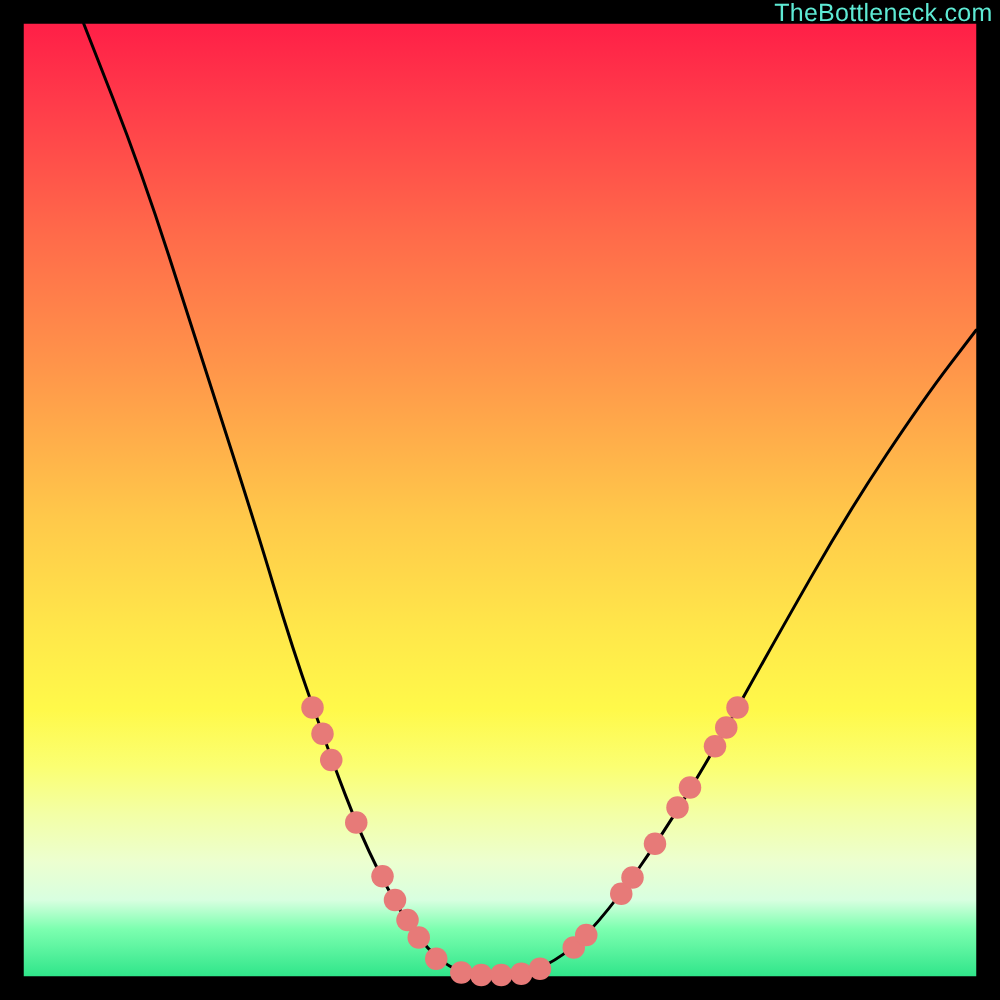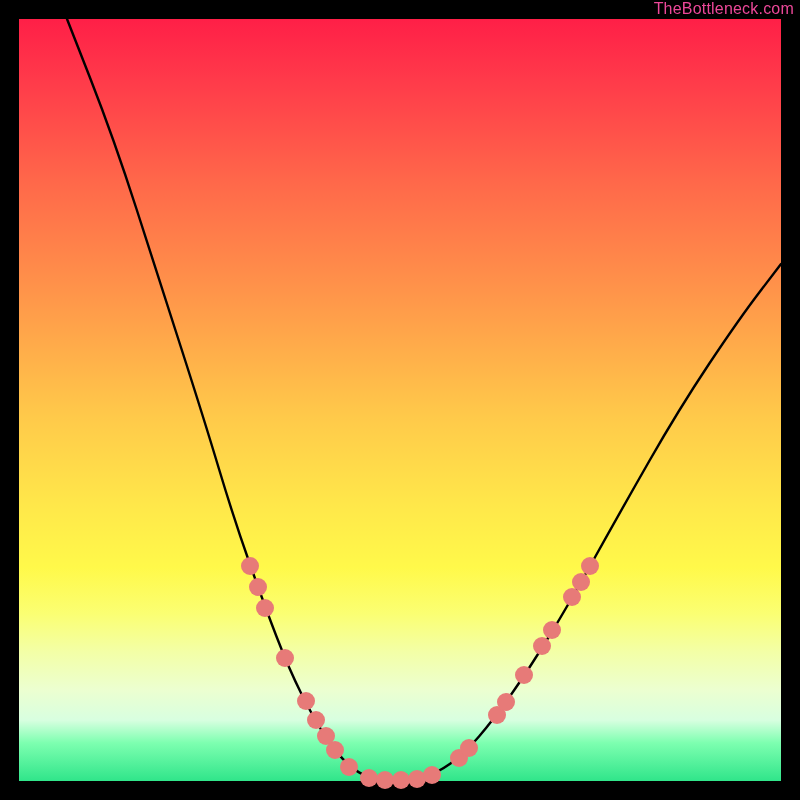--- a/index.html
+++ b/index.html
@@ -29,22 +29,22 @@
       #f3ffa6 83%,
       #ecffd0 88%,
       #d8ffe0 92%,
       #7dffb0 95%,
       #30e58a 100%);
   }
   .watermark {
     position: absolute;
     top: 0px;
     right: 6px;
-    color: #ec4899;
-    font-size: 16px;
+    color: #5eead4;
+    font-size: 20px;
     font-weight: 500;
     letter-spacing: 0.2px;
     user-select: none;
   }
   svg.plot {
     position: absolute;
     left: 0;
     top: 0;
     width: 762px;
     height: 762px;

